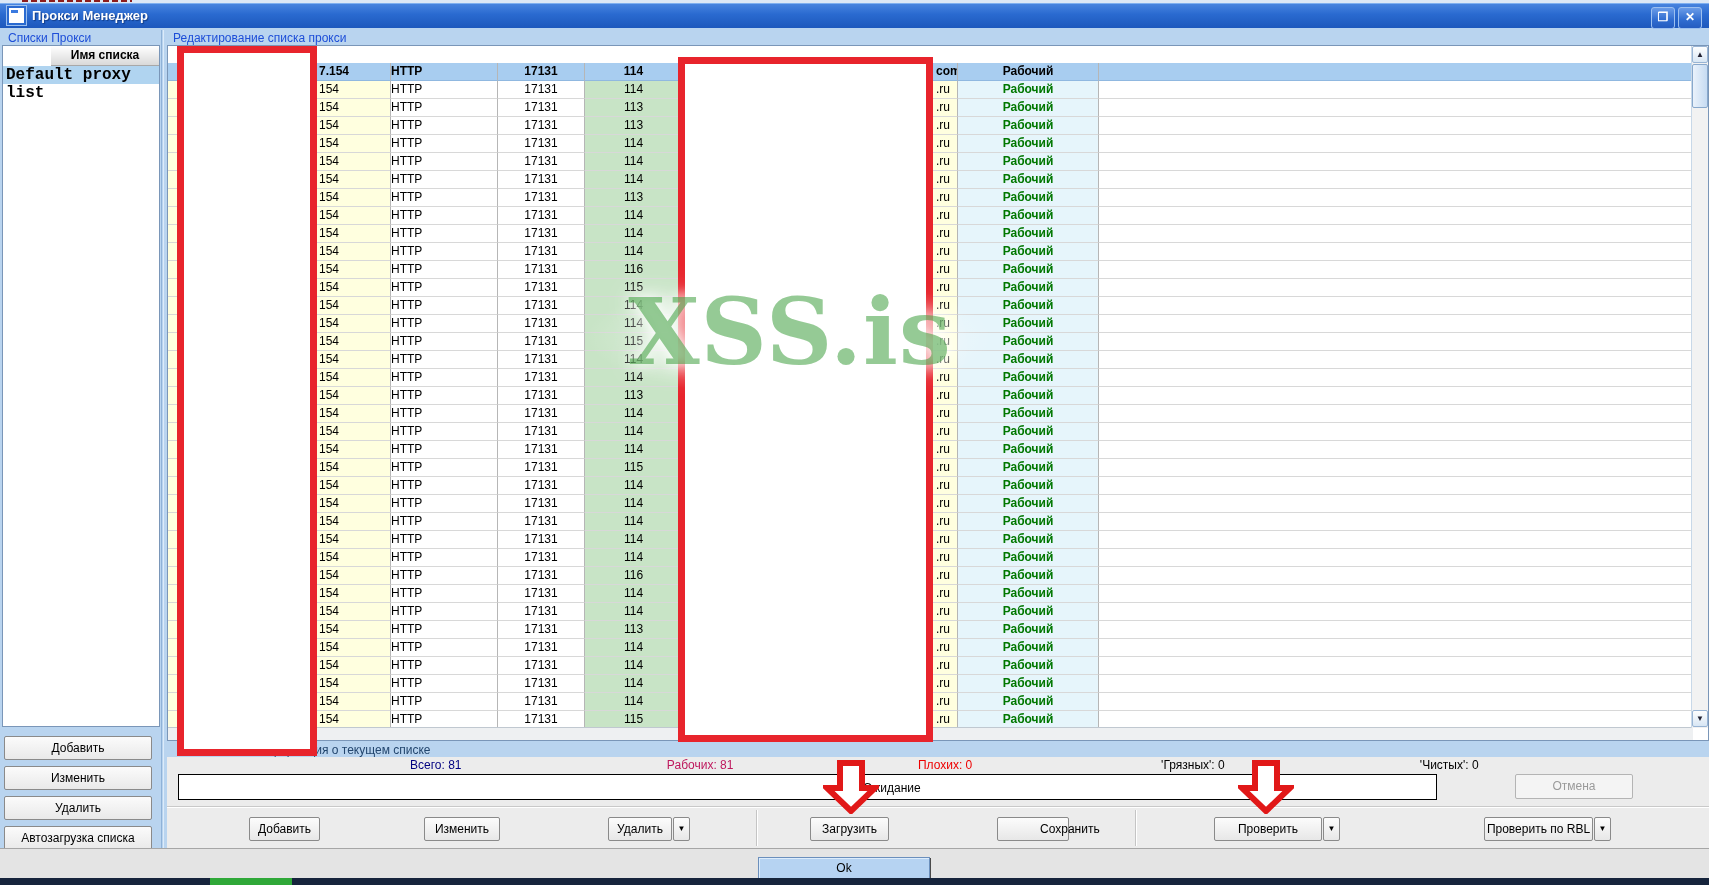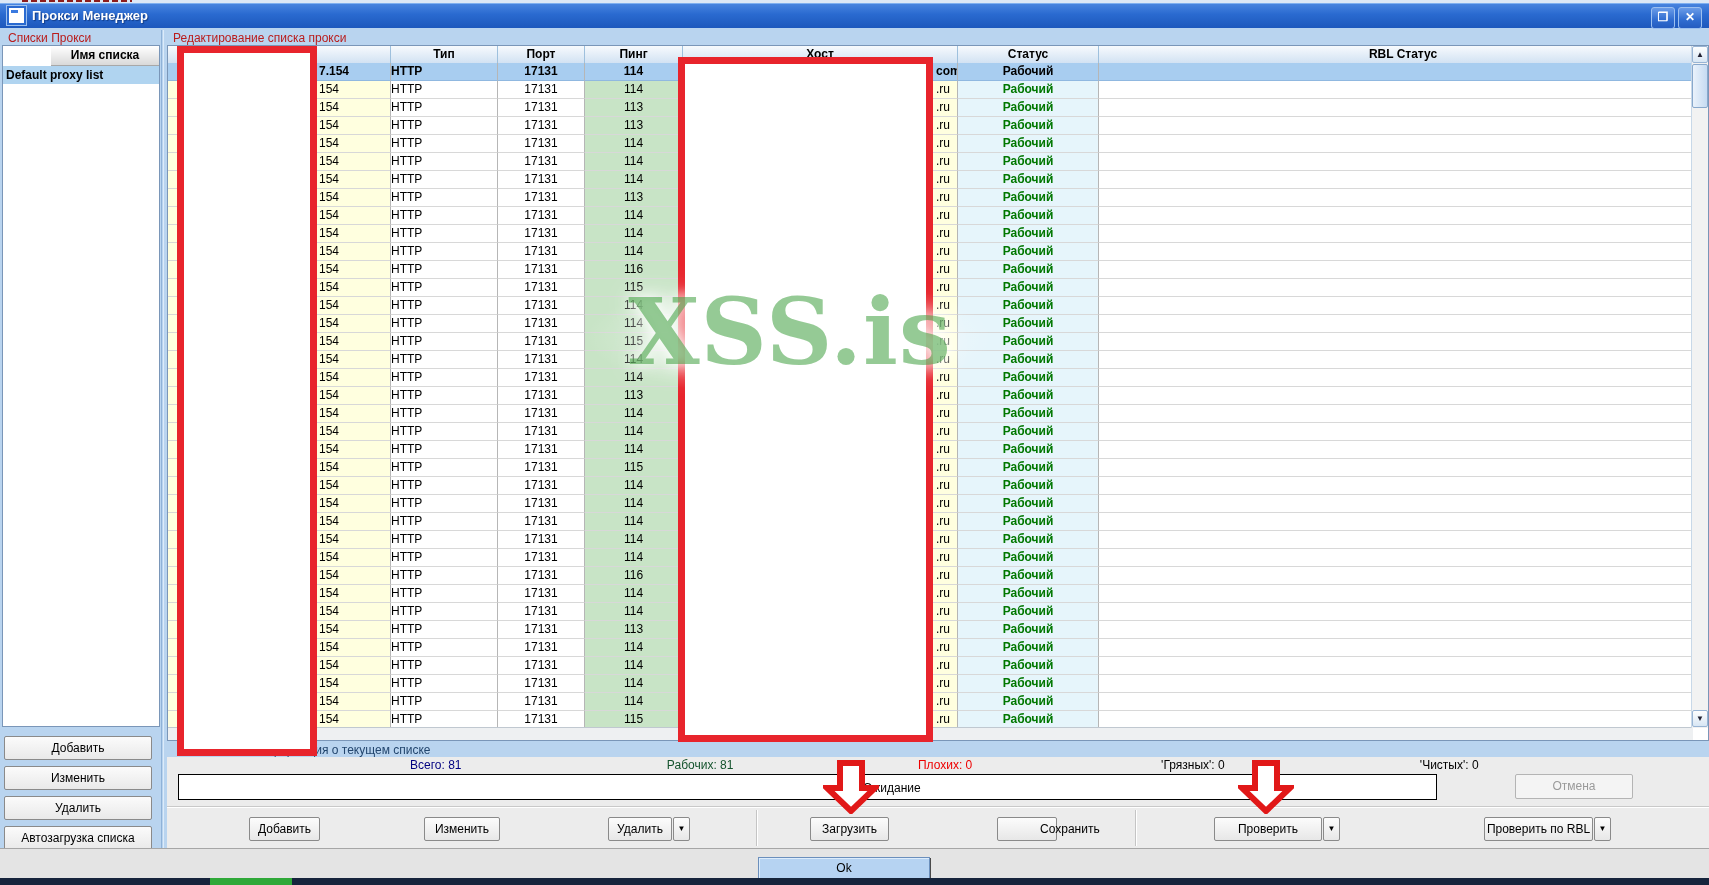--- a/index.html
+++ b/index.html
@@ -14,27 +14,27 @@
     display:flex;align-items:center;box-shadow:inset 0 1px 0 #7fb0f0;}
   .app-icon{width:15px;height:15px;margin:0 6px 0 7px;background:#fff;
     border:2px solid #2a6ad0;box-shadow:0 0 0 1px #9cc0ee;position:relative;}
   .app-icon:before{content:"";position:absolute;left:2px;top:2px;width:7px;height:3px;background:#3a7ae0;}
   .title-text{color:#fff;font-weight:bold;font-size:13px;text-shadow:1px 1px 1px #123c86;}
   .win-btns{position:absolute;right:7px;top:4px;display:flex;gap:3px;}
   .win-btn{width:22px;height:20px;border:1px solid #9cc0f0;border-radius:3px;
     background:linear-gradient(180deg,#6a9ce8,#2f6cd0 60%,#245cc0);color:#fff;
     font-size:12px;line-height:19px;text-align:center;font-weight:bold;}
   
-  .caption{position:absolute;font-size:12px;color:#b91c1c;}
+  .caption{position:absolute;font-size:12px;color:#1d4ed8;}
   
   .listbox{position:absolute;left:2px;top:45px;width:158px;height:682px;
     background:#fff;border:1px solid #7a96b8;box-sizing:border-box;}
   .listbox-header{height:19px;background:linear-gradient(180deg,#ffffff,#d9d9d9);
     border-bottom:1px solid #a8a8a8;font-weight:bold;font-size:12px;text-align:center;line-height:19px;margin-left:48px;}
-  .listbox-row-sel{height:18px;background:#b0d4f0;font-weight:bold;font-size:12px;line-height:18px;padding-left:3px;}
+  .listbox-row-sel{height:18px;background:#b0d4f0;font-weight:bold;font-size:16px;line-height:18px;padding-left:3px;font-family:Liberation Mono, monospace;}
   .side-btn{position:absolute;left:4px;width:148px;height:24px;background:linear-gradient(180deg,#fbfbfb,#e9e9e9);
     border:1px solid #8a8a8a;border-radius:2px;font-size:12px;text-align:center;line-height:22px;box-sizing:border-box;}
   .vsplit{position:absolute;left:161px;top:30px;width:1px;height:820px;background:#8fb2d8;box-shadow:2px 0 0 #dcebfa;}
   
   .table{position:absolute;left:167px;top:45px;width:1542px;height:696px;background:#fff;
     border:1px solid #7a96b8;box-sizing:border-box;}
   .thead{display:flex;height:17px;background:linear-gradient(180deg,#f7fafd,#d2e2f3);
     border-bottom:1px solid #8ca8c8;font-weight:bold;font-size:12px;}
   .thead .hc{line-height:16px;text-align:center;border-right:1px solid #9ec0dd;box-sizing:border-box;}
   .rows{position:absolute;left:0;top:17px;width:1525px;height:665px;overflow:hidden;}
@@ -118,29 +118,20 @@
       <div class="side-btn" style="top: 736px;">Добавить</div>
       <div class="side-btn" style="top: 766px;">Изменить</div>
       <div class="side-btn" style="top: 796px;">Удалить</div>
       <div class="side-btn" style="top: 826px;">Автозагрузка списка</div>
     </div>
   <div class="vsplit"></div>
 
   <div class="caption" style="left:173px;top:31px;">Редактирование списка прокси</div>
 
   <div class="table">
-    <div class="thead" id="thead">
-        <div class="hc" style="width: 223px;">IP адрес</div>
-        <div class="hc" style="width: 107px;">Тип</div>
-        <div class="hc" style="width: 87px;">Порт</div>
-        <div class="hc" style="width: 98px;">Пинг</div>
-        <div class="hc" style="width: 275px;">Хост</div>
-        <div class="hc" style="width: 141px;">Статус</div>
-        <div class="hc" style="flex: 1 1 0%;">RBL Статус</div>
-      </div>
     <div class="rows" id="rows">
         <div class="trow sel">
           <div class="c c0">7.154</div>
           <div class="c c1">HTTP</div>
           <div class="c c2">17131</div>
           <div class="c c3">114</div>
           <div class="c c4">com.</div>
           <div class="c c5" style="color: rgb(0, 0, 0);">Рабочий</div>
           <div class="c c6"></div>
         </div>
@@ -475,41 +466,41 @@
       <div class="sthumb"></div>
       <div class="sbtn" style="top:664px;"><span>▼</span></div>
     </div>
   </div>
 
   <div class="info-bar">
     <span>Информация о текущем списке</span>
   </div>
   <div class="stats-panel" id="stats">
       <div class="stat" style="left: 268.795px; top: 1px; color: rgb(0, 0, 128);">Всего: 81</div>
-      <div class="stat" style="left: 525.145px; top: 1px; color: #14532d; padding-left: 16px;">Рабочих: 81</div>
+      <div class="stat" style="left: 525.145px; top: 1px; color: #be185d; padding-left: 16px;">Рабочих: 81</div>
       <div class="stat" style="left: 778.077px; top: 1px; color: rgb(238, 0, 0);">Плохих: 0</div>
       <div class="stat" style="left: 1025.88px; top: 1px; color: rgb(0, 0, 0);">'Грязных': 0</div>
       <div class="stat" style="left: 1282.23px; top: 1px; color: rgb(0, 0, 0);">'Чистых': 0</div>
     </div>
   <div class="prog-panel">
     <div class="progress">
       <span>Ожидание</span>
     </div>
     <div class="cancel-btn">Отмена</div>
   </div>
 
   <div class="toolbar" id="toolbar">
     <div class="tsep" style="left:589px;"></div>
     <div class="tsep" style="left:968px;"></div>
   <div class="tb-btn" style="left: 82px; width: 71px;">Добавить</div>
       <div class="tb-btn" style="left: 257px; width: 76px;">Изменить</div>
       <div class="tb-btn" style="left: 441px; width: 64px;">Удалить</div>
       <div class="dd-btn" style="left: 506px;"><span>▼</span></div>
       <div class="tb-btn" style="left: 643px; width: 79px;">Загрузить</div>
-      <div class="tb-btn" style="left: 830px; width: 60px; padding-left: 42px;">Сохранить</div>
+      <div class="tb-btn" style="left: 830px; width: 72px; padding-left: 42px;">Сохранить</div>
       <div class="tb-btn" style="left: 1047px; width: 108px;">Проверить</div>
       <div class="dd-btn" style="left: 1156px;"><span>▼</span></div>
       <div class="tb-btn" style="left: 1317px; width: 109px;">Проверить по RBL</div>
       <div class="dd-btn" style="left: 1427px;"><span>▼</span></div>
     </div>
 
   <div class="footer">
     <div class="ok-btn">Ok</div>
   </div>
   <div class="taskbar">

